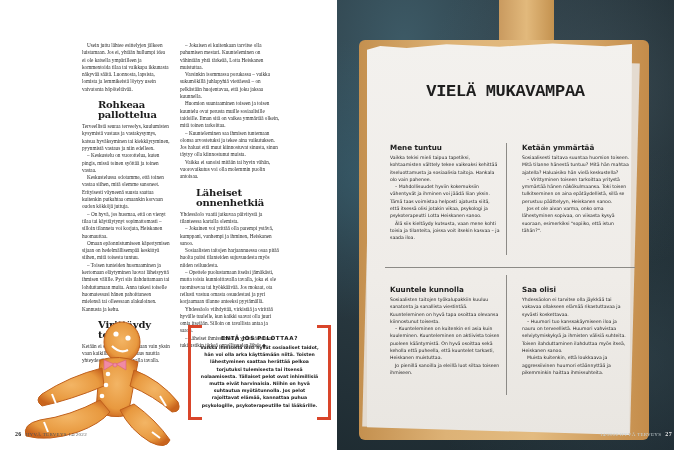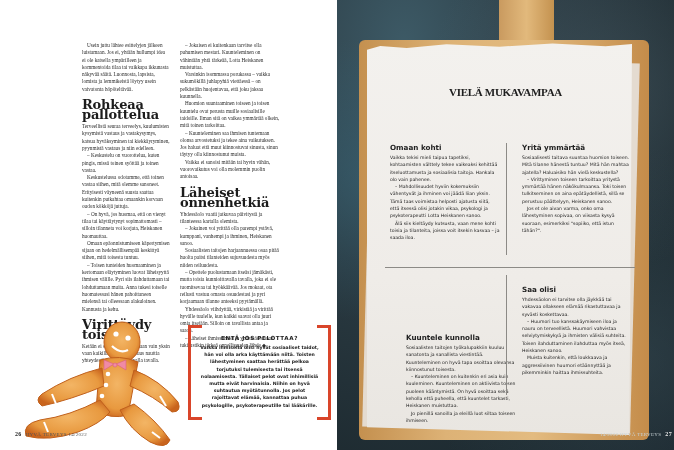--- a/index.html
+++ b/index.html
@@ -7,21 +7,21 @@
 
   .spread { position: absolute; left: 0; top: 0; width: 674px; height: 450px; }
 
   
   .page-left { position: absolute; left: 0; top: 0; width: 337px; height: 450px; background: #ffffff; overflow: hidden; }
   .col { position: absolute; font-family: "Liberation Serif", serif; font-size: 5.2px; line-height: 7.3px; color: #2a2a2a; }
   .col1 { left: 82px; top: 42px; width: 88px; }
   .col2 { left: 180px; top: 42px; width: 100px; }
   .col p { margin: 0; text-indent: 5px; }
   .col p.noindent { text-indent: 0; }
-  .col h3 { font-family: "DejaVu Serif", serif; font-weight: bold; font-size: 13px; line-height: 10px; margin: 7px 0 3px 0; color: #1c1c1c; letter-spacing: -0.2px; }
+  .col h3 { font-family: "DejaVu Serif", serif; font-weight: bold; font-size: 10px; line-height: 10px; margin: 7px 0 3px 16px; color: #1c1c1c; letter-spacing: -0.2px; }
 
   .gingerbread { position: absolute; left: 0; top: 320px; width: 190px; height: 130px; }
 
   .factbox { position: absolute; left: 188px; top: 325px; width: 143px; height: 96px; }
   .factbox .bracket { position: absolute; top: 0; width: 14px; height: 95px; border: 3px solid #d9452a; box-sizing: border-box; }
   .factbox .bracket.left { left: 0; border-right: none; }
   .factbox .bracket.right { right: 0; border-left: none; }
   .factbox .fb-inner { position: absolute; left: 12px; right: 12px; top: 10px; text-align: center; font-family: "DejaVu Sans", sans-serif; }
   .factbox .fb-title { font-weight: bold; font-size: 5.6px; letter-spacing: 0.6px; color: #222; margin-bottom: 3px; }
   .factbox .fb-text { font-size: 4.6px; line-height: 7.2px; color: #222; font-weight: bold; }
@@ -34,29 +34,29 @@
     background: radial-gradient(ellipse at 20% 10%, #3d5a66 0%, #2a3a42 40%, #1e2b31 75%, #18232a 100%); }
   .slate-tex { position: absolute; inset: 0; background:
       radial-gradient(circle at 80% 20%, rgba(90,110,120,0.35), transparent 40%),
       radial-gradient(circle at 10% 40%, rgba(60,110,130,0.45), transparent 35%),
       radial-gradient(circle at 90% 80%, rgba(70,95,105,0.35), transparent 45%); }
   .board-handle { position: absolute; left: 162px; top: 0; width: 55px; height: 50px; background: linear-gradient(90deg, #c99a5f, #e2b97c 50%, #c4924f); border-radius: 0 0 4px 4px; }
   .board { position: absolute; left: 22px; top: 40px; width: 290px; height: 400px; background: linear-gradient(90deg, #c4904f, #ddb276 30%, #e3bb80 60%, #c48c4a); border-radius: 6px; }
   .paper-back { position: absolute; left: 30px; top: 60px; width: 268px; height: 370px; background: #e9e8e6; opacity: 0.85; transform: rotate(1.5deg); }
   .paper { position: absolute; left: 30px; top: 42px; width: 265px; height: 393px; background: linear-gradient(180deg, #f3f1ee 0%, #efece8 60%, #e9e6e1 100%); box-shadow: 0 2px 6px rgba(0,0,0,0.35); clip-path: polygon(0 2%, 5% 1%, 15% 1.5%, 30% 0.6%, 50% 1.2%, 70% 0.4%, 90% 1.1%, 100% 0.5%, 99% 100%, 0 98%); }
 
-  .title { position: absolute; left: 0; width: 337px; top: 82px; text-align: center; font-family: Liberation Serif, serif; font-weight: bold; font-size: 11px; line-height: 20px; color: #1e1e1e; letter-spacing: -0.3px; }
+  .title { position: absolute; left: 0; width: 337px; top: 82px; text-align: center; font-family: Liberation Mono, monospace; font-weight: bold; font-size: 17px; line-height: 20px; color: #1e1e1e; letter-spacing: -0.3px; }
 
   .tip { position: absolute; font-family: "DejaVu Sans", sans-serif; color: #222; }
   .tip h4 { margin: 0 0 2px 0; font-size: 7.2px; line-height: 9px; font-weight: bold; }
   .tip p { margin: 0; font-size: 4.6px; line-height: 7.3px; text-indent: 5px; }
   .tip p.noindent { text-indent: 0; }
   .tip1 { left: 390px; top: 143px; width: 110px; }
   .tip2 { left: 522px; top: 143px; width: 108px; }
-  .tip3 { left: 406px; top: 285px; width: 110px; margin-top: 48px; }
+  .tip3 { left: 390px; top: 285px; width: 110px; }
   .tip4 { left: 522px; top: 285px; width: 108px; }
 
   .vdivider { position: absolute; width: 1px; background: #8c8a86; }
   .vd1 { left: 506px; top: 143px; height: 112px; }
   .vd2 { left: 506px; top: 275px; height: 120px; }
   .hdivider { position: absolute; height: 1px; background: #8c8a86; }
   .hd1 { left: 385px; top: 267px; width: 250px; }
 
   .folio-right { position: absolute; left: 600px; top: 431px; font-size: 5px; color: #c9d3d6; font-family: "Liberation Serif", serif; letter-spacing: 0.3px; }
   .folio-right .pnum { font-weight: bold; color: #e8e8e8; font-size: 6px; margin-left: 4px; }
@@ -157,30 +157,30 @@
     <div class="board"></div>
     <div class="paper-back"></div>
     <div class="paper"></div>
   </div>
 
   <div class="title" style="left:337px;">
     <div>VIELÄ MUKAVAMPAA</div>
   </div>
 
   <div class="tip tip1">
-    <h4>Omaan kohti</h4>
+    <h4>Mene tuntuu</h4>
     <p class="noindent">Vaikka tekisi mieli taipua tapetiksi, kohtaamisten välttely tekee vaikeaksi kehittää itseluottamusta ja sosiaalisia taitoja. Hankala olo vain pahenee.</p>
     <p>– Mahdollisuudet hyviin kokemuksiin vähentyvät ja ihminen voi jäädä liian yksin. Tämä taas voimistaa helposti ajatusta siitä, että itsessä olisi jotakin vikaa, psykologi ja psykoterapeutti Lotta Heiskanen sanoo.</p>
     <p>Älä siis kieltäydy kutsusta, vaan mene kohti toisia ja tilanteita, joissa voit itsekin kasvaa – ja saada iloa.</p>
   </div>
 
   <div class="vdivider vd1"></div>
 
   <div class="tip tip2">
-    <h4>Yritä ymmärtää</h4>
+    <h4>Ketään ymmärtää</h4>
     <p class="noindent">Sosiaalisesti taitava suuntaa huomion toiseen. Mitä tilanne hänestä tuntuu? Mitä hän mahtaa ajatella? Haluaisiko hän vielä keskustella?</p>
     <p>– Virittyminen toiseen tarkoittaa yritystä ymmärtää hänen näkökulmaansa. Toki toisen tulkitseminen on aina epätäydellistä, sillä se perustuu päättelyyn, Heiskanen sanoo.</p>
     <p>Jos et ole aivan varma, onko oma lähestyminen sopivaa, on viisasta kysyä suoraan, esimerkiksi "sopiiko, että istun tähän?".</p>
   </div>
 
   <div class="hdivider hd1"></div>
 
   <div class="tip tip3">
     <h4>Kuuntele kunnolla</h4>
     <p class="noindent">Sosiaalisten taitojen työkalupakkiin kuuluu sanatonta ja sanallista viestintää. Kuunteleminen on hyvä tapa osoittaa olevansa kiinnostunut toisesta.</p>

